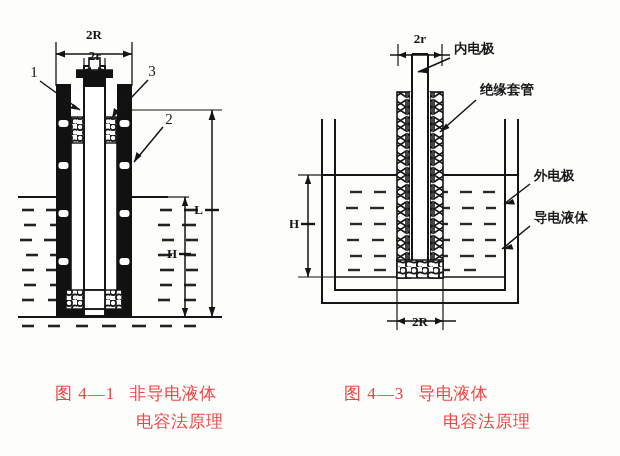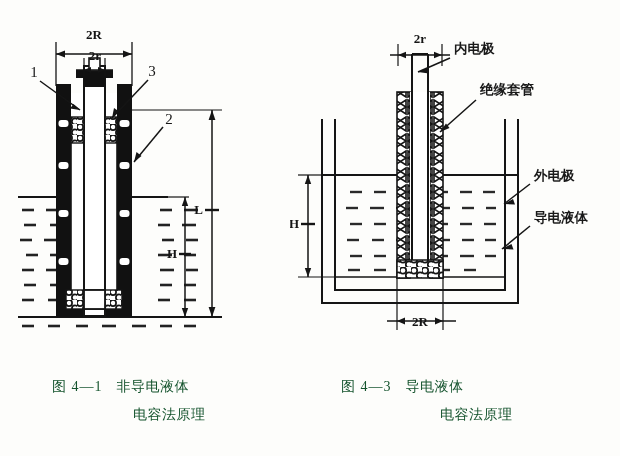--- a/index.html
+++ b/index.html
@@ -10,22 +10,22 @@
     color:#1a1a1a;
     overflow:hidden;
     position:relative;
   }
   #root{position:relative;width:620px;height:456px;}
   .fig{position:absolute;}
   svg{display:block;}
   .cap{
     position:absolute;
     font-family:"Liberation Serif", serif;
-    font-size:14px;
-    color:#14532d;
+    font-size:17px;
+    color:#ef4444;
     letter-spacing:0.5px;
     white-space:pre;
   }
   .cap .num{letter-spacing:1px;}
   text{font-family:"Liberation Serif", serif;fill:#151515;}
   .dimtxt{font-size:13px;font-weight:bold;}
   .numlbl{font-size:15px;}
   .cnlbl{font-family:"Liberation Sans", sans-serif;font-size:13.5px;font-weight:bold;fill:#1a1a1a;}
 </style>
 </head>

